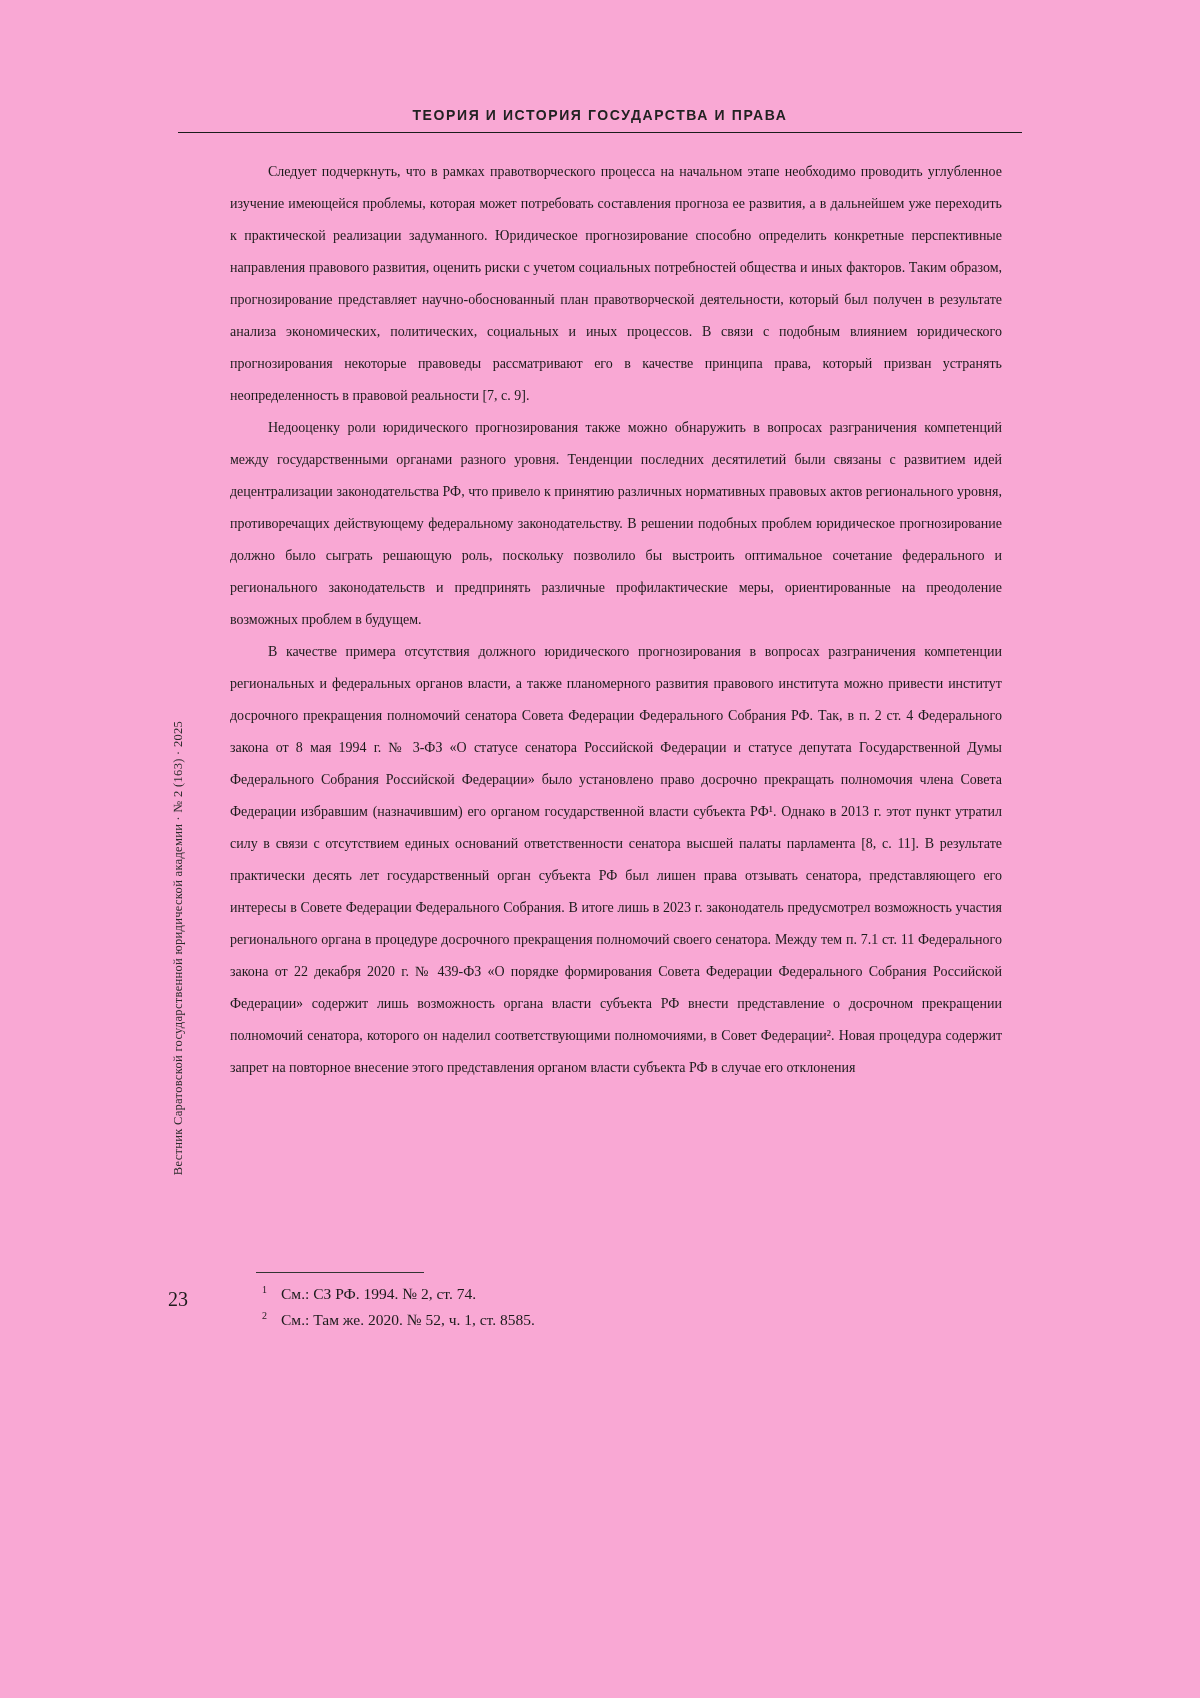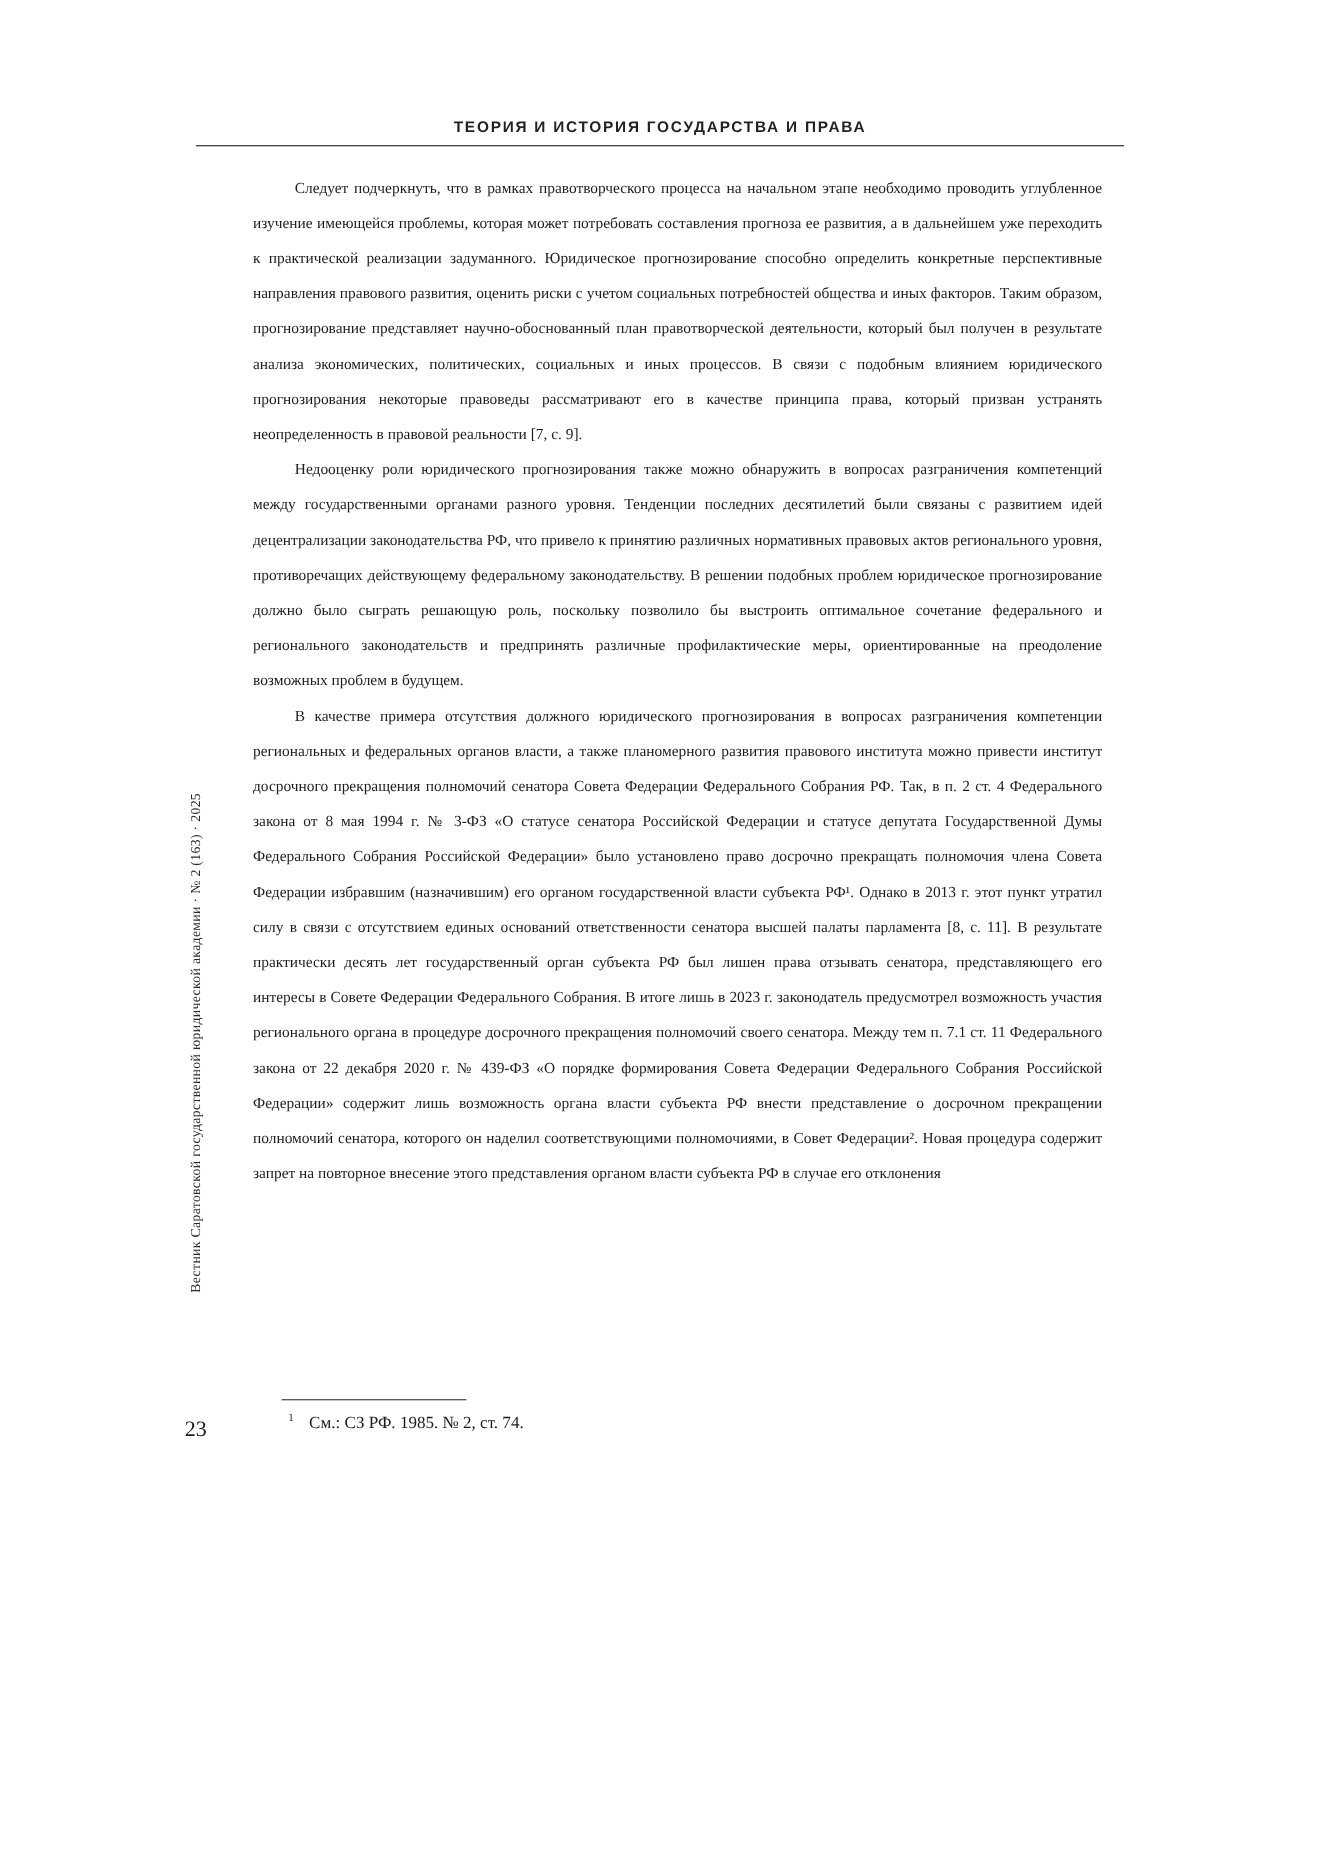--- a/index.html
+++ b/index.html
@@ -1,21 +1,21 @@
 <!DOCTYPE html>
 <html lang="ru"><head>
 <meta charset="utf-8">
 <style>
   * { margin: 0; padding: 0; box-sizing: border-box; }
   html, body { background: #e8e8e8; }
   .page {
     position: relative;
     width: 1200px;
     height: 1698px;
-    background: #ffffff;
+    background: #f9a8d4;
     color: #1c1c1c;
     font-family: "Liberation Serif", "DejaVu Serif", serif;
     overflow: hidden;
     margin: 0 auto;
   }
   .header-title {
     position: absolute;
     top: 107px;
     left: 0;
     width: 100%;
@@ -102,19 +102,22 @@
     <p>Недооценку роли юридического прогнозирования также можно обнаружить в вопросах разграничения компетенций между государственными органами разного уровня. Тенденции последних десятилетий были связаны с развитием идей децентрализации законодательства РФ, что привело к принятию различных нормативных правовых актов регионального уровня, противоречащих действующему федеральному законодательству. В решении подобных проблем юридическое прогнозирование должно было сыграть решающую роль, поскольку позволило бы выстроить оптимальное сочетание федерального и регионального законодательств и предпринять различные профилактические меры, ориентированные на преодоление возможных проблем в будущем.</p>
     <p>В качестве примера отсутствия должного юридического прогнозирования в вопросах разграничения компетенции региональных и федеральных органов власти, а также планомерного развития правового института можно привести институт досрочного прекращения полномочий сенатора Совета Федерации Федерального Собрания РФ. Так, в п. 2 ст. 4 Федерального закона от 8 мая 1994 г. № 3-ФЗ «О статусе сенатора Российской Федерации и статусе депутата Государственной Думы Федерального Собрания Российской Федерации» было установлено право досрочно прекращать полномочия члена Совета Федерации избравшим (назначившим) его органом государственной власти субъекта РФ¹. Однако в 2013 г. этот пункт утратил силу в связи с отсутствием единых оснований ответственности сенатора высшей палаты парламента [8, с. 11]. В результате практически десять лет государственный орган субъекта РФ был лишен права отзывать сенатора, представляющего его интересы в Совете Федерации Федерального Собрания. В итоге лишь в 2023 г. законодатель предусмотрел возможность участия регионального органа в процедуре досрочного прекращения полномочий своего сенатора. Между тем п. 7.1 ст. 11 Федерального закона от 22 декабря 2020 г. № 439-ФЗ «О порядке формирования Совета Федерации Федерального Собрания Российской Федерации» содержит лишь возможность органа власти субъекта РФ внести представление о досрочном прекращении полномочий сенатора, которого он наделил соответствующими полномочиями, в Совет Федерации². Новая процедура содержит запрет на повторное внесение этого представления органом власти субъекта РФ в случае его отклонения</p>
   </div>
 
   <div class="sidebar-text">Вестник Саратовской государственной юридической академии · № 2 (163) · 2025</div>
 
   <div class="footnote-separator"></div>
 
   <div class="footnotes">
     <div class="footnote">
-      <span class="fn-marker">1</span><span>См.: СЗ РФ. 1985. № 2, ст. 74.</span>
+      <span class="fn-marker">1</span><span>См.: СЗ РФ. 1994. № 2, ст. 74.</span>
+    </div>
+    <div class="footnote">
+      <span class="fn-marker">2</span><span>См.: Там же. 2020. № 52, ч. 1, ст. 8585.</span>
     </div>
   </div>
 
   <div class="page-number">23</div>
 
 </div>
 
 </body></html>

